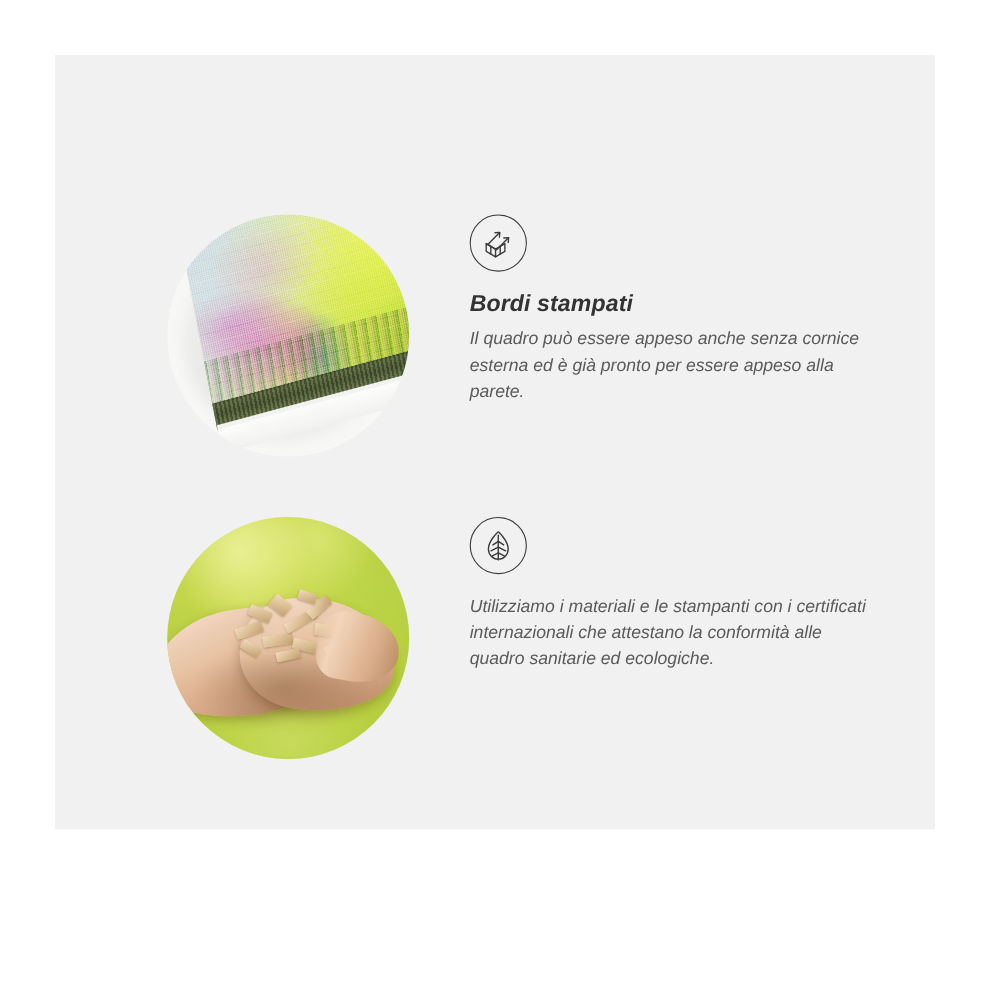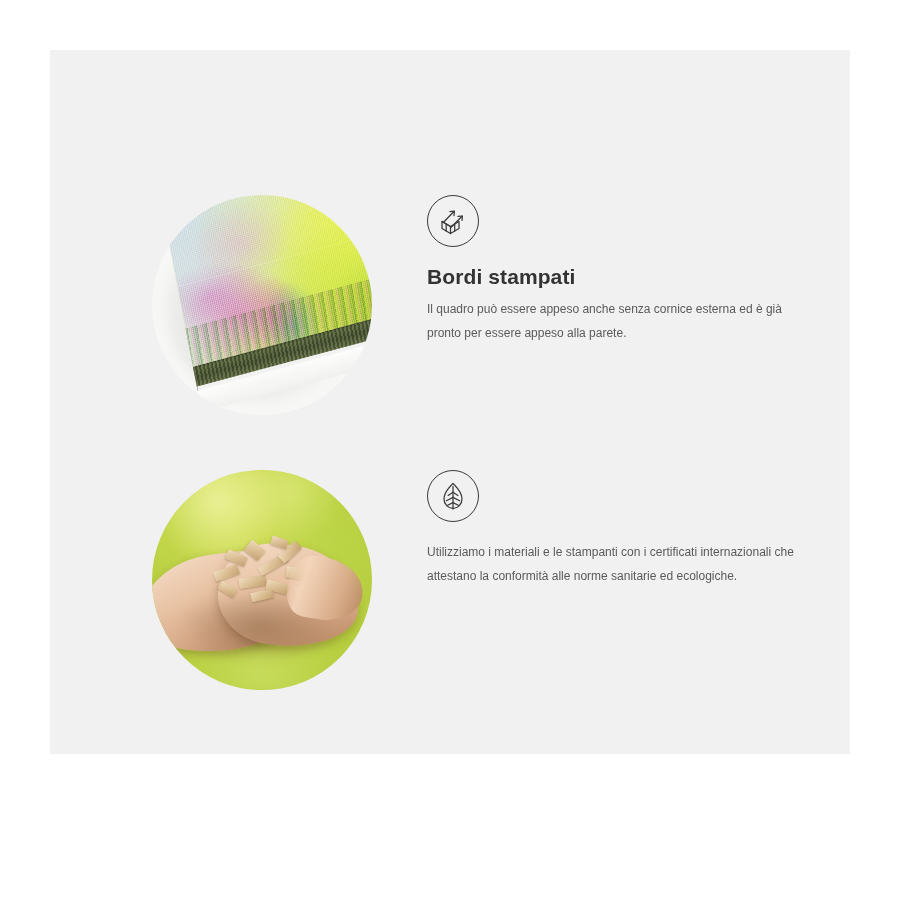--- a/index.html
+++ b/index.html
@@ -22,20 +22,21 @@
   }
 
   
   .panel {
     position: absolute;
     left: 50px;
     top: 50px;
     width: 800px;
     height: 704px;
     background: #f1f1f1;
+    font-style: italic;
   }
 
   .feature {
     position: absolute;
     left: 0;
     width: 800px;
   }
   .feature-edges { top: 145px; }
   .feature-eco   { top: 420px; }
 
@@ -251,21 +252,21 @@
 
   .feature-title {
     margin: 0 0 8px 0;
     font-size: 21px;
     font-weight: 600;
     color: #333333;
     letter-spacing: 0.1px;
   }
   .feature-desc {
     margin: 0;
-    font-size: 12px;
+    font-size: 16px;
     line-height: 24px;
     color: #5a5a5a;
     max-width: 368px;
   }
 </style>
 </head>
 <body>
 
 <div class="page">
   <div class="panel">
@@ -339,18 +340,18 @@
             <path d="M16 6.5 L16 29"></path>
 
             <path d="M16 12.2 L11.1 15.4"></path>
             <path d="M16 12.2 L20.9 15.4"></path>
             <path d="M16 17.4 L9.4 20.8"></path>
             <path d="M16 17.4 L22.6 20.8"></path>
             <path d="M16 22.6 L10.6 25.3"></path>
             <path d="M16 22.6 L21.4 25.3"></path>
           </svg>
         </div>
-        <p class="feature-desc">Utilizziamo i materiali e le stampanti con i certificati internazionali che attestano la conformità alle norme sanitarie ed ecologiche.</p>
+        <p class="feature-desc">Utilizziamo i materiali e le stampanti con i certificati internazionali che attestano la conformità alle quadro sanitarie ed ecologiche.</p>
       </div>
     </div>
 
   </div>
 </div>
 
 </body></html>

